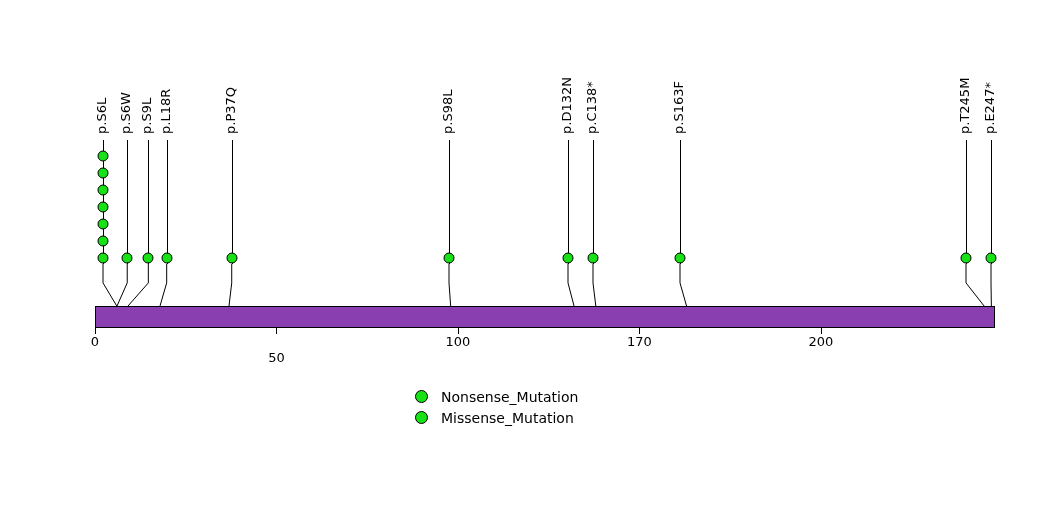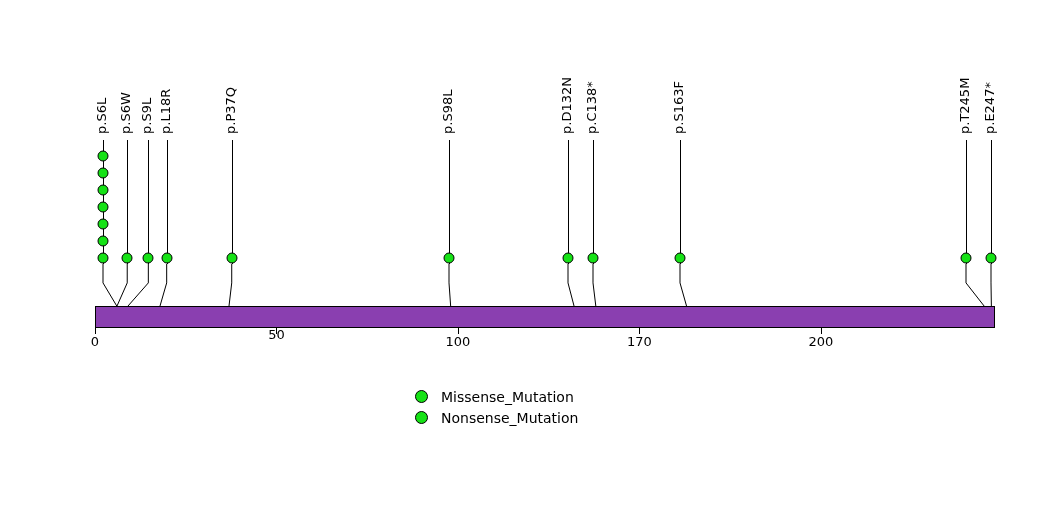--- a/index.html
+++ b/index.html
@@ -95,21 +95,21 @@
 <body>
 
 <div id="stage">
 
   <div class="protein-bar" style="left: 95px; width: 900px; top: 306px; height: 22px; background: rgb(138, 63, 176);"></div>
 
   <div id="axis-layer">
       <div class="axis-tick" style="left: 95px; top: 328px; height: 6px;"></div>
       <div class="axis-tick-label" style="left: 95px; top: 335px;">0</div>
       <div class="axis-tick" style="left: 276.452px; top: 328px; height: 6px;"></div>
-      <div class="axis-tick-label" style="left: 276.452px; top: 328px;">50</div>
+      <div class="axis-tick-label" style="left: 276.452px; top: 351px;">50</div>
       <div class="axis-tick" style="left: 457.903px; top: 328px; height: 6px;"></div>
       <div class="axis-tick-label" style="left: 457.903px; top: 335px;">100</div>
       <div class="axis-tick" style="left: 639.355px; top: 328px; height: 6px;"></div>
       <div class="axis-tick-label" style="left: 639.355px; top: 335px;">170</div>
       <div class="axis-tick" style="left: 820.806px; top: 328px; height: 6px;"></div>
       <div class="axis-tick-label" style="left: 820.806px; top: 335px;">200</div>
     </div>
 
   <div id="lolli-layer">
       <svg class="lolli-elbow" width="17.774193548387103" height="42" style="left: 101px; top: 264px;">
@@ -182,21 +182,21 @@
         <polyline points="2,0 2,18.900000000000002 2.3709677419354875,42" fill="none" stroke="#000000" stroke-width="1"></polyline>
       </svg>
       <div class="lolli-stem" style="left: 991px; top: 140px; height: 124px;"></div>
       <div class="lolli-head" title="p.E247*" style="left: 991px; top: 258px; background: rgb(22, 226, 22); border-color: rgb(0, 0, 0);"></div>
       <div class="lolli-label" style="left: 996px; top: 121px;">p.E247*</div>
     </div>
 
   <div class="legend">
     <div class="legend-row">
       <span class="legend-swatch" style="background: rgb(22, 226, 22);"></span>
-      <span class="legend-label">Missense_Mutation</span>
+      <span class="legend-label">Nonsense_Mutation</span>
     </div>
     <div class="legend-row">
       <span class="legend-swatch" style="background: rgb(22, 226, 22);"></span>
-      <span class="legend-label">Nonsense_Mutation</span>
+      <span class="legend-label">Missense_Mutation</span>
     </div>
   </div>
 
 </div>
 
 </body></html>

